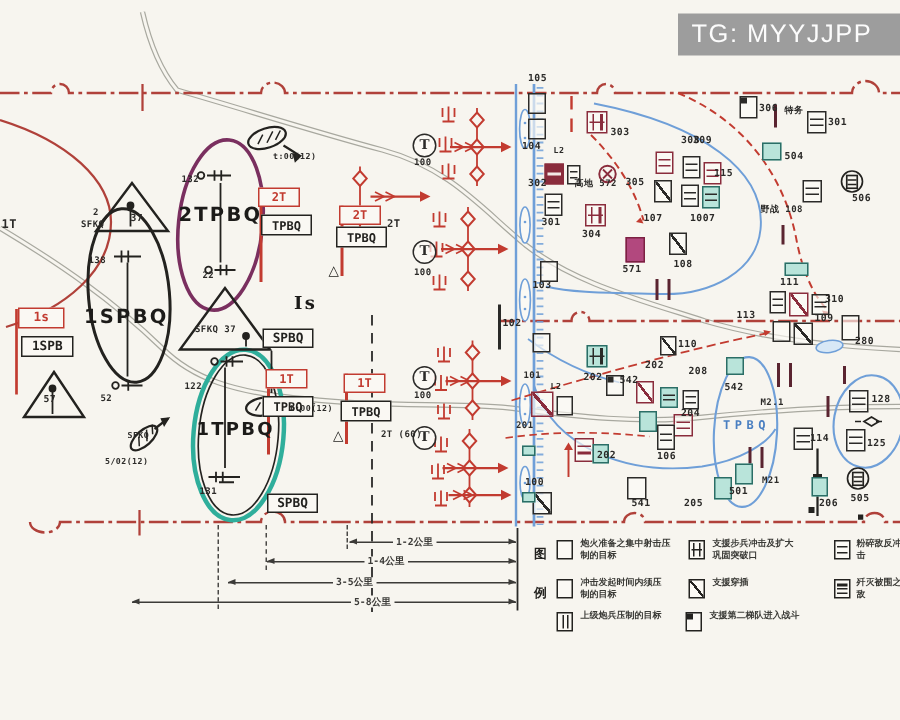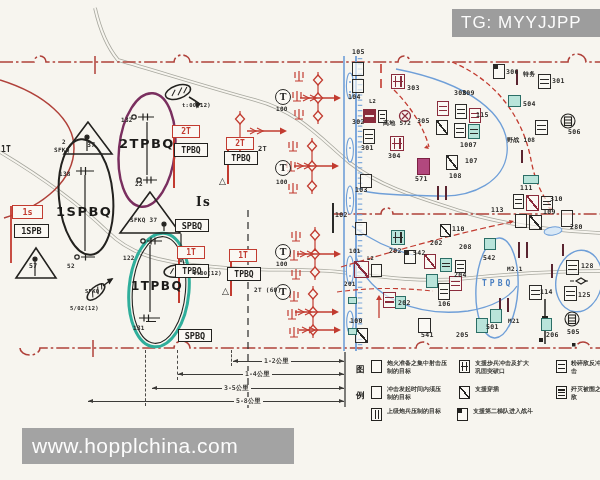--- a/index.html
+++ b/index.html
@@ -482,21 +482,21 @@
       <span class="lbl" style="left: 369px; top: 99px; font-size: 5.5px;">L2</span>
       <span class="lbl" style="left: 352px; top: 119px; font-size: 6.5px;">302</span>
       <span class="lbl" style="left: 383px; top: 120px; font-size: 6px;">高地 572</span>
       <span class="lbl" style="left: 506px; top: 69px; font-size: 6.5px;">306</span>
       <span class="lbl" style="left: 454px; top: 90px; font-size: 6.5px;">308</span>
       <span class="lbl" style="left: 462px; top: 90px; font-size: 6.5px;">309</span>
       <span class="lbl" style="left: 417px; top: 118px; font-size: 6.5px;">305</span>
       <span class="lbl" style="left: 476px; top: 112px; font-size: 6.5px;">115</span>
       <span class="lbl" style="left: 361px; top: 145px; font-size: 6.5px;">301</span>
       <span class="lbl" style="left: 388px; top: 153px; font-size: 6.5px;">304</span>
-      <span class="lbl" style="left: 429px; top: 158px; font-size: 6.5px; margin-left: 36px;">107</span>
+      <span class="lbl" style="left: 429px; top: 142px; font-size: 6.5px;">107</span>
       <span class="lbl" style="left: 460px; top: 142px; font-size: 6.5px;">1007</span>
       <span class="lbl" style="left: 415px; top: 176px; font-size: 6.5px;">571</span>
       <span class="lbl" style="left: 449px; top: 173px; font-size: 6.5px;">108</span>
       <span class="lbl" style="left: 355px; top: 187px; font-size: 6.5px;">103</span>
       <span class="lbl" style="left: 335px; top: 212px; font-size: 6.5px;">102</span>
       <span class="lbl" style="left: 523px; top: 71px; font-size: 6px;">特务</span>
       <span class="lbl" style="left: 552px; top: 78px; font-size: 6.5px;">301</span>
       <span class="lbl" style="left: 523px; top: 101px; font-size: 6.5px; text-align: center;">504</span>
       <span class="lbl" style="left: 568px; top: 129px; font-size: 6.5px;">506</span>
       <span class="lbl" style="left: 507px; top: 137px; font-size: 6px;">野战 108</span>
@@ -565,16 +565,13 @@
 巩固突破口</div>
       <div class="ltext" style="left: 475px; top: 385px; width: 62px;">支援穿插</div>
       <div class="ltext" style="left: 473px; top: 407px; width: 120px;">支援第二梯队进入战斗</div>
       <div class="ltext" style="left: 571px; top: 359px; width: 30px;">粉碎敌反冲击</div>
       <div class="ltext" style="left: 571px; top: 385px; width: 30px;">歼灭被围之敌</div>
     </div>
 
   <div class="wm tr">
     <span>TG: MYYJJPP</span>
   </div>
-  <div class="wm bl">
-    <span>www.hopplchina.com</span>
-  </div>
 </div>
 
 </body></html>

